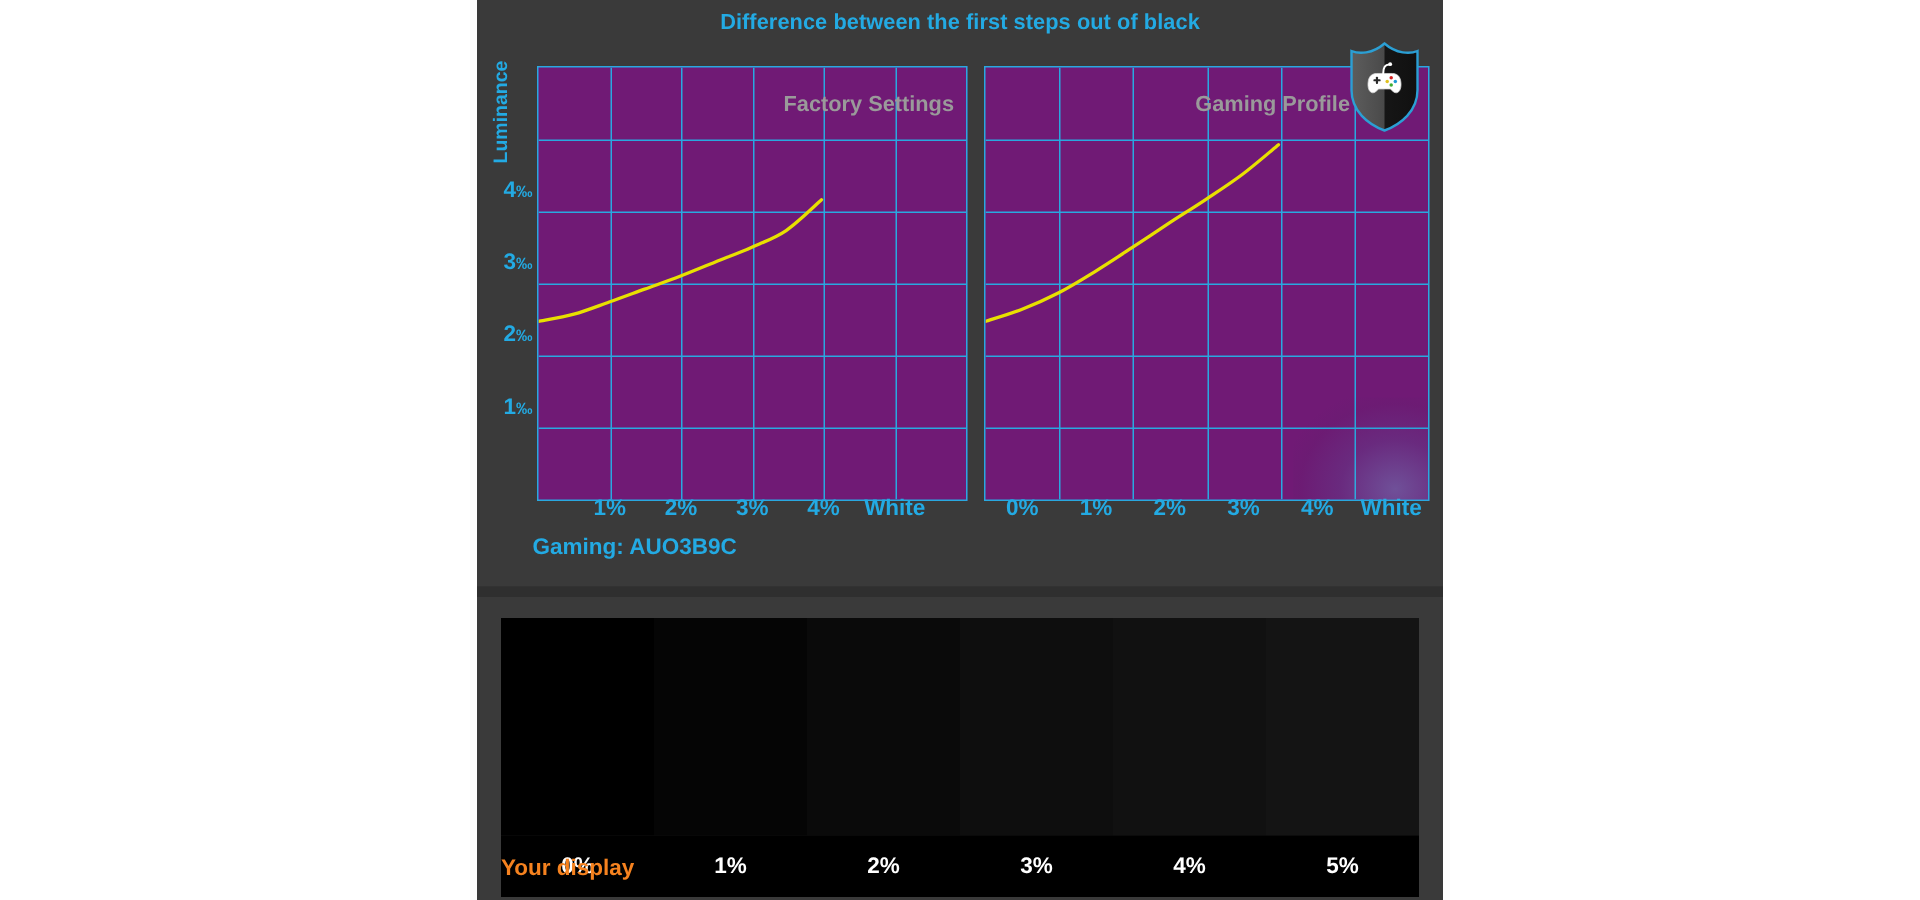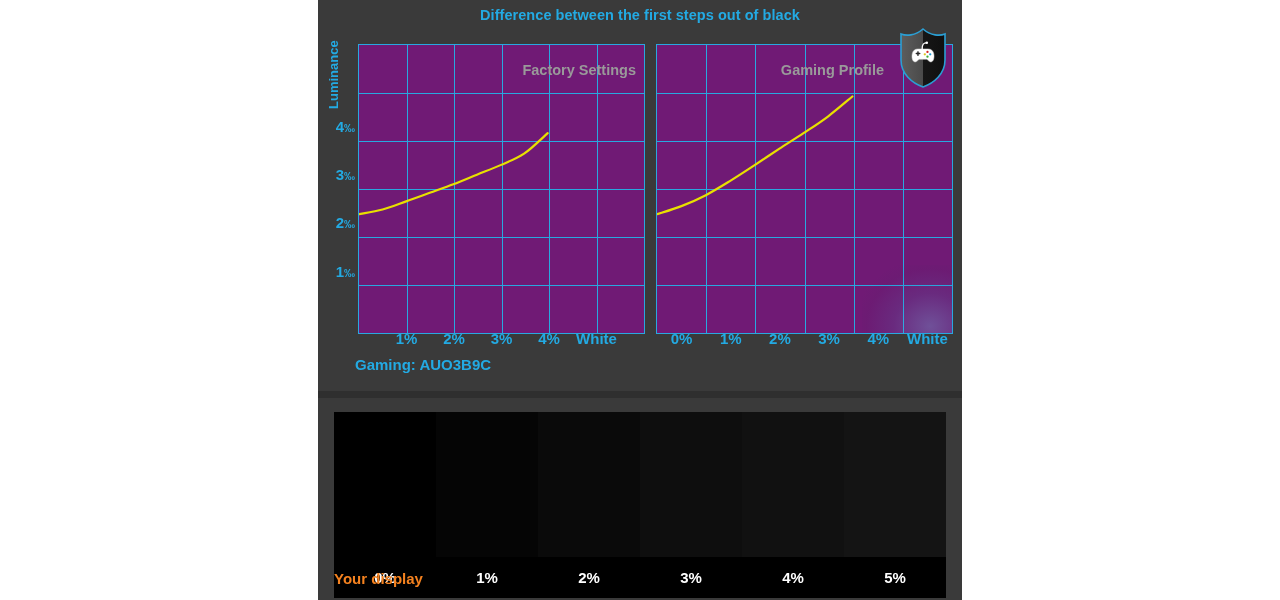--- a/index.html
+++ b/index.html
@@ -118,21 +118,21 @@
   .plot-label {
     position: absolute;
     right: 8px;
     top: 17px;
     color: #9a9a9a;
     font-size: 14.5px;
     font-weight: 600;
     white-space: nowrap;
     z-index: 4;
   }
-  .plot.right .plot-label { right: 68px; }
+  .plot.right .plot-label { right: 52px; }
 
   .curve-svg {
     position: absolute;
     inset: 0;
     width: 100%;
     height: 100%;
     z-index: 3;
   }
 
   .corner-glow {

